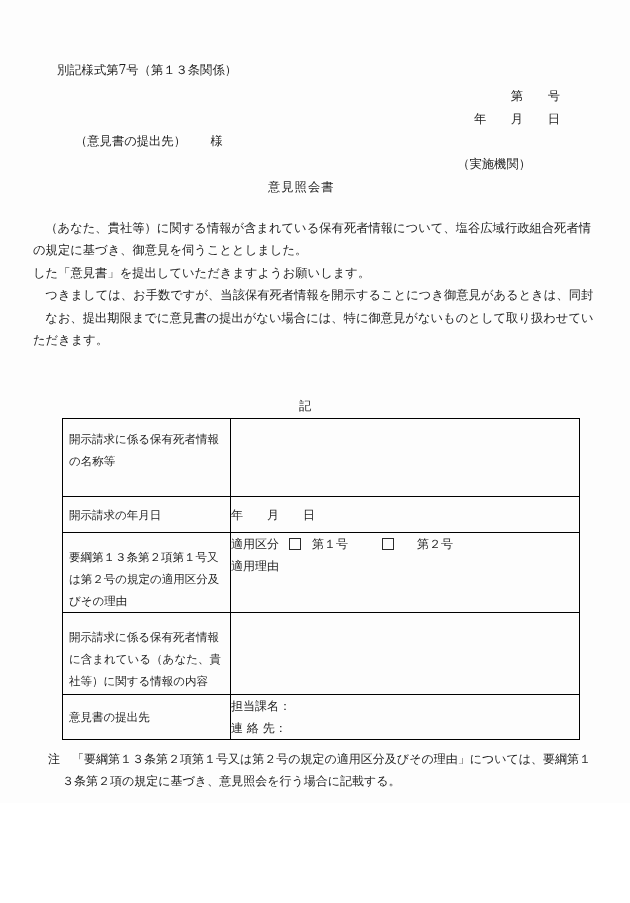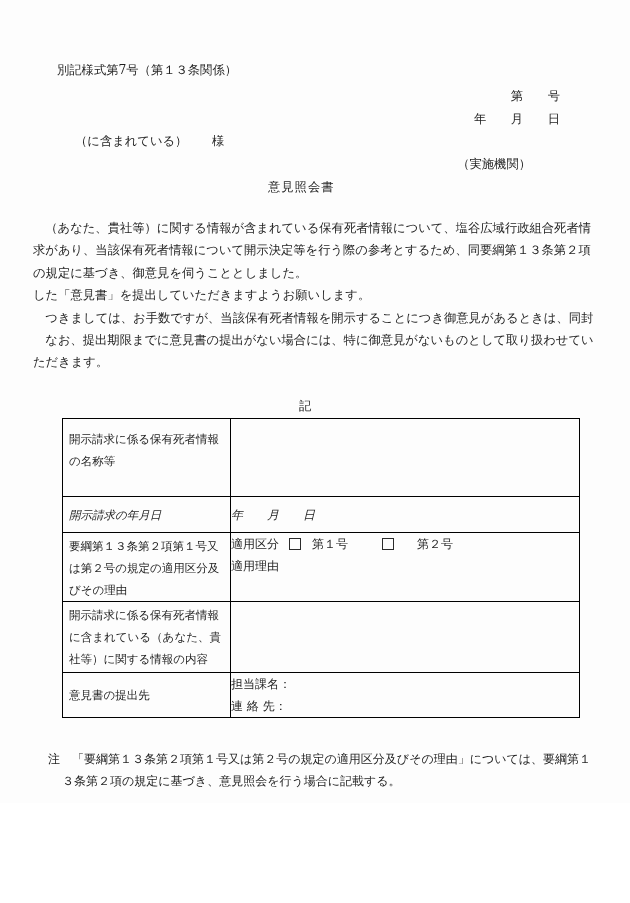--- a/index.html
+++ b/index.html
@@ -36,27 +36,27 @@
   .inquiry-table td {
     border:1px solid #000000;
     padding:0; vertical-align:middle;
     font-size:12px; line-height:22px;
   }
   .col-label { width:159px; }
   .col-value { width:348px; }
   td.label-cell { padding-left:6px; padding-right:2px; font-size:11.5px; }
   td.top-align  { vertical-align:top; }
   .r1 td { height:68px; }
-  .r2 td { height:35px;font-style:italic; }
+  .r2 td { height:35px; }
   .r3 td { height:65px; }
   .r4 td { height:68px; }
   .r5 td { height:44px; }
   .r6 td { height:31px; }
   .r1 td.label-cell { padding-top:9px; }
-  .r3 td.label-cell, .r4 td.label-cell { padding-top:2px; }
+  .r3 td.label-cell, .r4 td.label-cell { padding-top:13px; }
   .value-cell { padding-left:8px; }
   .date-value { padding-left:50px; }
   .checkbox-line { display:flex; align-items:center; }
   .checkbox {
     display:inline-block; width:10px; height:10px;
     border:1px solid #2b2b2b; background:transparent;
     margin:0;
   }
   .cb-gap-a { margin-left:10px; }
   .cb-txt-a { margin-left:11px; }
@@ -70,27 +70,26 @@
   .note-marker, .note-line1, .note-line2 { font-size:12px; line-height:22px; }
 </style>
 </head>
 <body>
 
 <div class="page">
 
   <div class="abs form-id">別記様式第7号（第１３条関係）</div>
   <div class="abs doc-number">第　　号</div>
   <div class="abs date-line">年　　月　　日</div>
-  <div class="abs addressee">（に含まれている）　　様</div>
+  <div class="abs addressee">（意見書の提出先）　　様</div>
   <div class="abs issuer">（実施機関）</div>
   <div class="abs doc-title">意見照会書</div>
 
   <div class="body-block">
     <div class="body-line">　（あなた、貴社等）に関する情報が含まれている保有死者情報について、塩谷広域行政組合死者情</div>
-    <div class="body-line">求があり、当該保有死者情報について開示決定等を行う際の参考とするため、同要綱第１３条第２項</div>
     <div class="body-line">の規定に基づき、御意見を伺うこととしました。</div>
     <div class="body-line">した「意見書」を提出していただきますようお願いします。</div>
     <div class="body-line">　つきましては、お手数ですが、当該保有死者情報を開示することにつき御意見があるときは、同封</div>
     <div class="body-line">　なお、提出期限までに意見書の提出がない場合には、特に御意見がないものとして取り扱わせてい</div>
     <div class="body-line">ただきます。</div>
   </div>
 
   <div class="abs ki-marker">記</div>
 
   <table class="inquiry-table">

